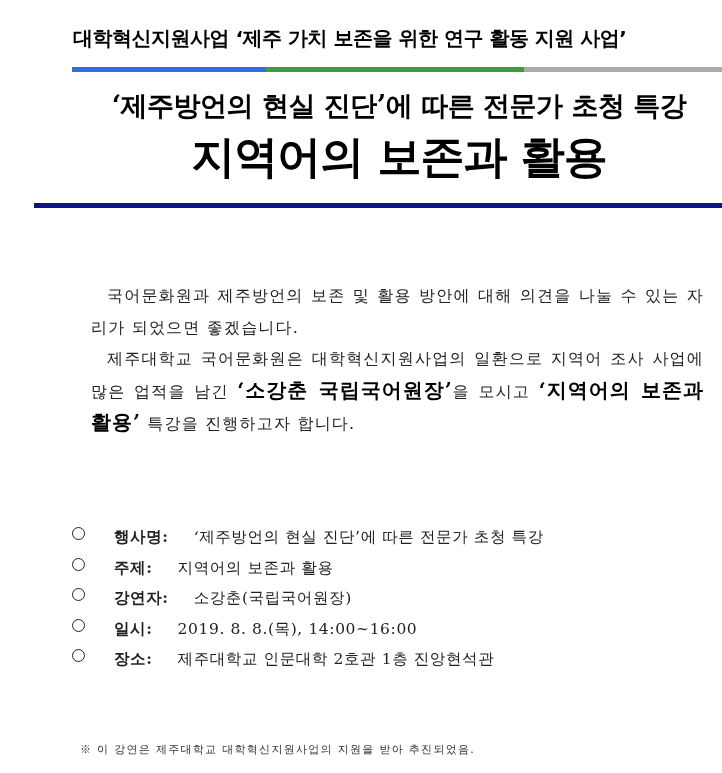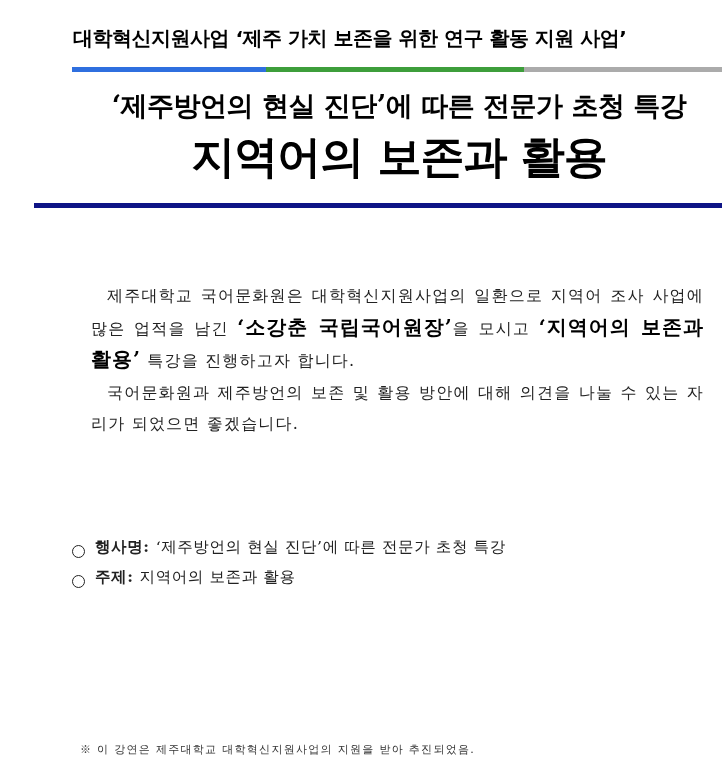--- a/index.html
+++ b/index.html
@@ -31,21 +31,21 @@
       color: #222; font-family: "DejaVu Serif", serif; letter-spacing: 1.2px;
       text-align: justify;
     }
     .body-text p { margin: 0; }
     .body-text .indent { text-indent: 16px; }
     .body-text .emph { font-weight: bold; font-size: 20px; color: #000; letter-spacing: 1px; }
     .info-list {
       left: 34px; top: 527px; font-size: 15.5px; font-family: "DejaVu Serif", serif;
       color: #222; letter-spacing: 0.6px;
     }
-    .info-item { height: 30.6px; display: flex; align-items: flex-end; white-space: nowrap; }
+    .info-item { height: 30.6px; display: flex; align-items: flex-start; white-space: nowrap; gap: 19px; }
     .circle {
       width: 13px; height: 13px; border: 1.6px solid #222; border-radius: 50%;
       margin-right: 10px; flex: 0 0 auto; box-sizing: border-box;
     }
     .info-label { font-weight: bold; color: #222; }
     .info-sep { margin-right: 6px; }
     .footnote {
       left: 42px; top: 742px; font-size: 11px; font-family: "DejaVu Serif", serif;
       color: #333; letter-spacing: 1.3px; white-space: nowrap;
     }
@@ -59,30 +59,45 @@
   <div class="seg" style="width:194px;background:#2f6fdf;"></div>
   <div class="seg" style="width:258px;background:#3d9e3b;"></div>
   <div class="seg" style="width:201px;background:#ababab;"></div>
 </div>
 
 <div class="abs subtitle">‘제주방언의 현실 진단’에 따른 전문가 초청 특강</div>
 <div class="abs main-title">지역어의 보존과 활용</div>
 <div class="abs navy-rule" style="background:#0e1486;"></div>
 
 <div class="abs body-text">
+  <p class="indent">국어문화원과 제주방언의 보존 및 활용 방안에 대해 의견을 나눌 수 있는 자리가 되었으면 좋겠습니다.</p>
   <p class="indent"><span>제주대학교 국어문화원은 대학혁신지원사업의 일환으로 지역어 조사 사업에 많은 업적을 남긴 </span><span class="emph">‘소강춘 국립국어원장’</span><span>을 모시고 </span><span class="emph">‘지역어의 보존과 활용’</span><span> 특강을 진행하고자 합니다.</span></p>
-  <p class="indent">국어문화원과 제주방언의 보존 및 활용 방안에 대해 의견을 나눌 수 있는 자리가 되었으면 좋겠습니다.</p>
 </div>
 
 <div class="abs info-list">
   <div class="info-item">
     <span class="circle"></span>
     <span class="info-label info-sep">행사명:</span>
     <span>‘제주방언의 현실 진단’에 따른 전문가 초청 특강</span>
   </div>
   <div class="info-item">
     <span class="circle"></span>
     <span class="info-label info-sep">주제:</span>
     <span>지역어의 보존과 활용</span>
   </div>
+  <div class="info-item">
+    <span class="circle"></span>
+    <span class="info-label info-sep">강연자:</span>
+    <span>소강춘(국립국어원장)</span>
+  </div>
+  <div class="info-item">
+    <span class="circle"></span>
+    <span class="info-label info-sep">일시:</span>
+    <span>2019. 8. 8.(목), 14:00~16:00</span>
+  </div>
+  <div class="info-item">
+    <span class="circle"></span>
+    <span class="info-label info-sep">장소:</span>
+    <span>제주대학교 인문대학 2호관 1층 진앙현석관</span>
+  </div>
 </div>
 
 <div class="abs footnote">※ 이 강연은 제주대학교 대학혁신지원사업의 지원을 받아 추진되었음.</div>
 
 </body></html>

